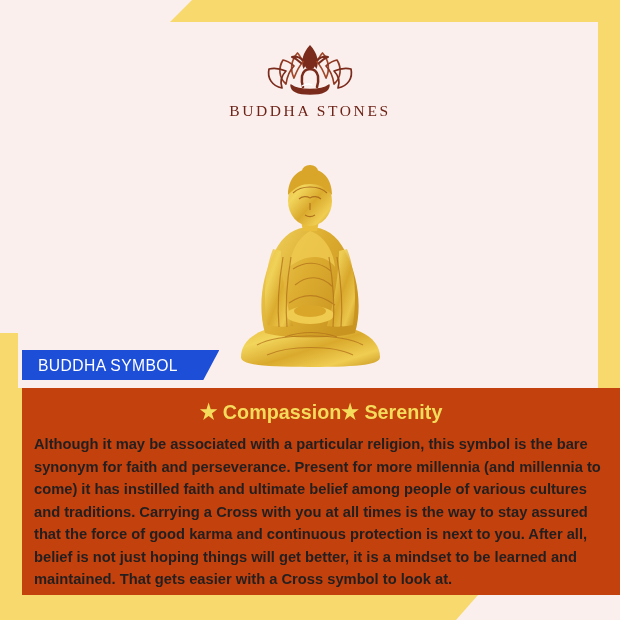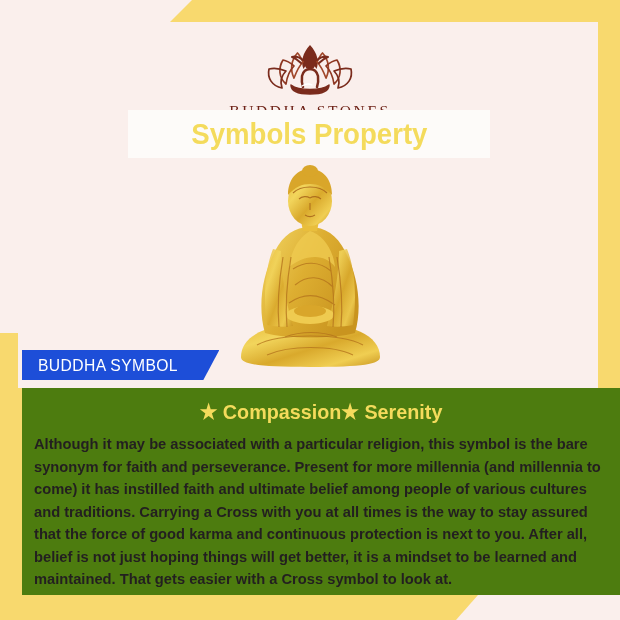--- a/index.html
+++ b/index.html
@@ -149,21 +149,21 @@
     white-space: nowrap;
   }
 
   
   .body-panel {
     position: absolute;
     top: 388px;
     left: 22px;
     width: 598px;
     height: 207px;
-    background: #4d7c0f;
+    background: #c2410c;
     box-sizing: border-box;
     padding: 12px 12px 0 12px;
   }
   .subtitle {
     text-align: center;
     font-family: "Liberation Sans Narrow", "Liberation Sans", sans-serif;
     font-weight: bold;
     font-size: 21px;
     color: #F4DB5C;
     letter-spacing: 0px;
@@ -210,23 +210,20 @@
         <path d="M120 58 C128 58 134 64 136 72 C137 80 136 88 134 94" stroke="#7A2B1C" stroke-width="5"></path>
         <path d="M106 40 C98 34 90 32 84 34 C90 36 96 40 102 46" stroke="#7A2B1C" stroke-width="4"></path>
         <path d="M134 40 C142 34 150 32 156 34 C150 36 144 40 138 46" stroke="#7A2B1C" stroke-width="4"></path>
         <path d="M82 90 C82 102 96 108 120 108 C144 108 158 102 158 90 C150 96 136 99 120 99 C104 99 90 96 82 90 Z" fill="#7A2B1C" stroke="#7A2B1C" stroke-width="3"></path>
         <path d="M104 92 C110 88 118 87 124 90" stroke="#FFFFFF" stroke-width="2.6"></path>
       </g>
     </svg>
     <div class="logo-word">BUDDHA STONES</div>
   </div>
 
-  <div class="title-banner">
-    <div class="title-text">Symbols Property</div>
-  </div>
 
   <div class="statue-wrap">
     <svg class="statue" viewBox="0 0 175 205">
       <defs>
         <linearGradient id="gold" x1="0" y1="0" x2="1" y2="1">
           <stop offset="0%" stop-color="#E8B93A"></stop>
           <stop offset="28%" stop-color="#F2D55C"></stop>
           <stop offset="55%" stop-color="#D9A92C"></stop>
           <stop offset="80%" stop-color="#F0CE52"></stop>
           <stop offset="100%" stop-color="#C99521"></stop>

